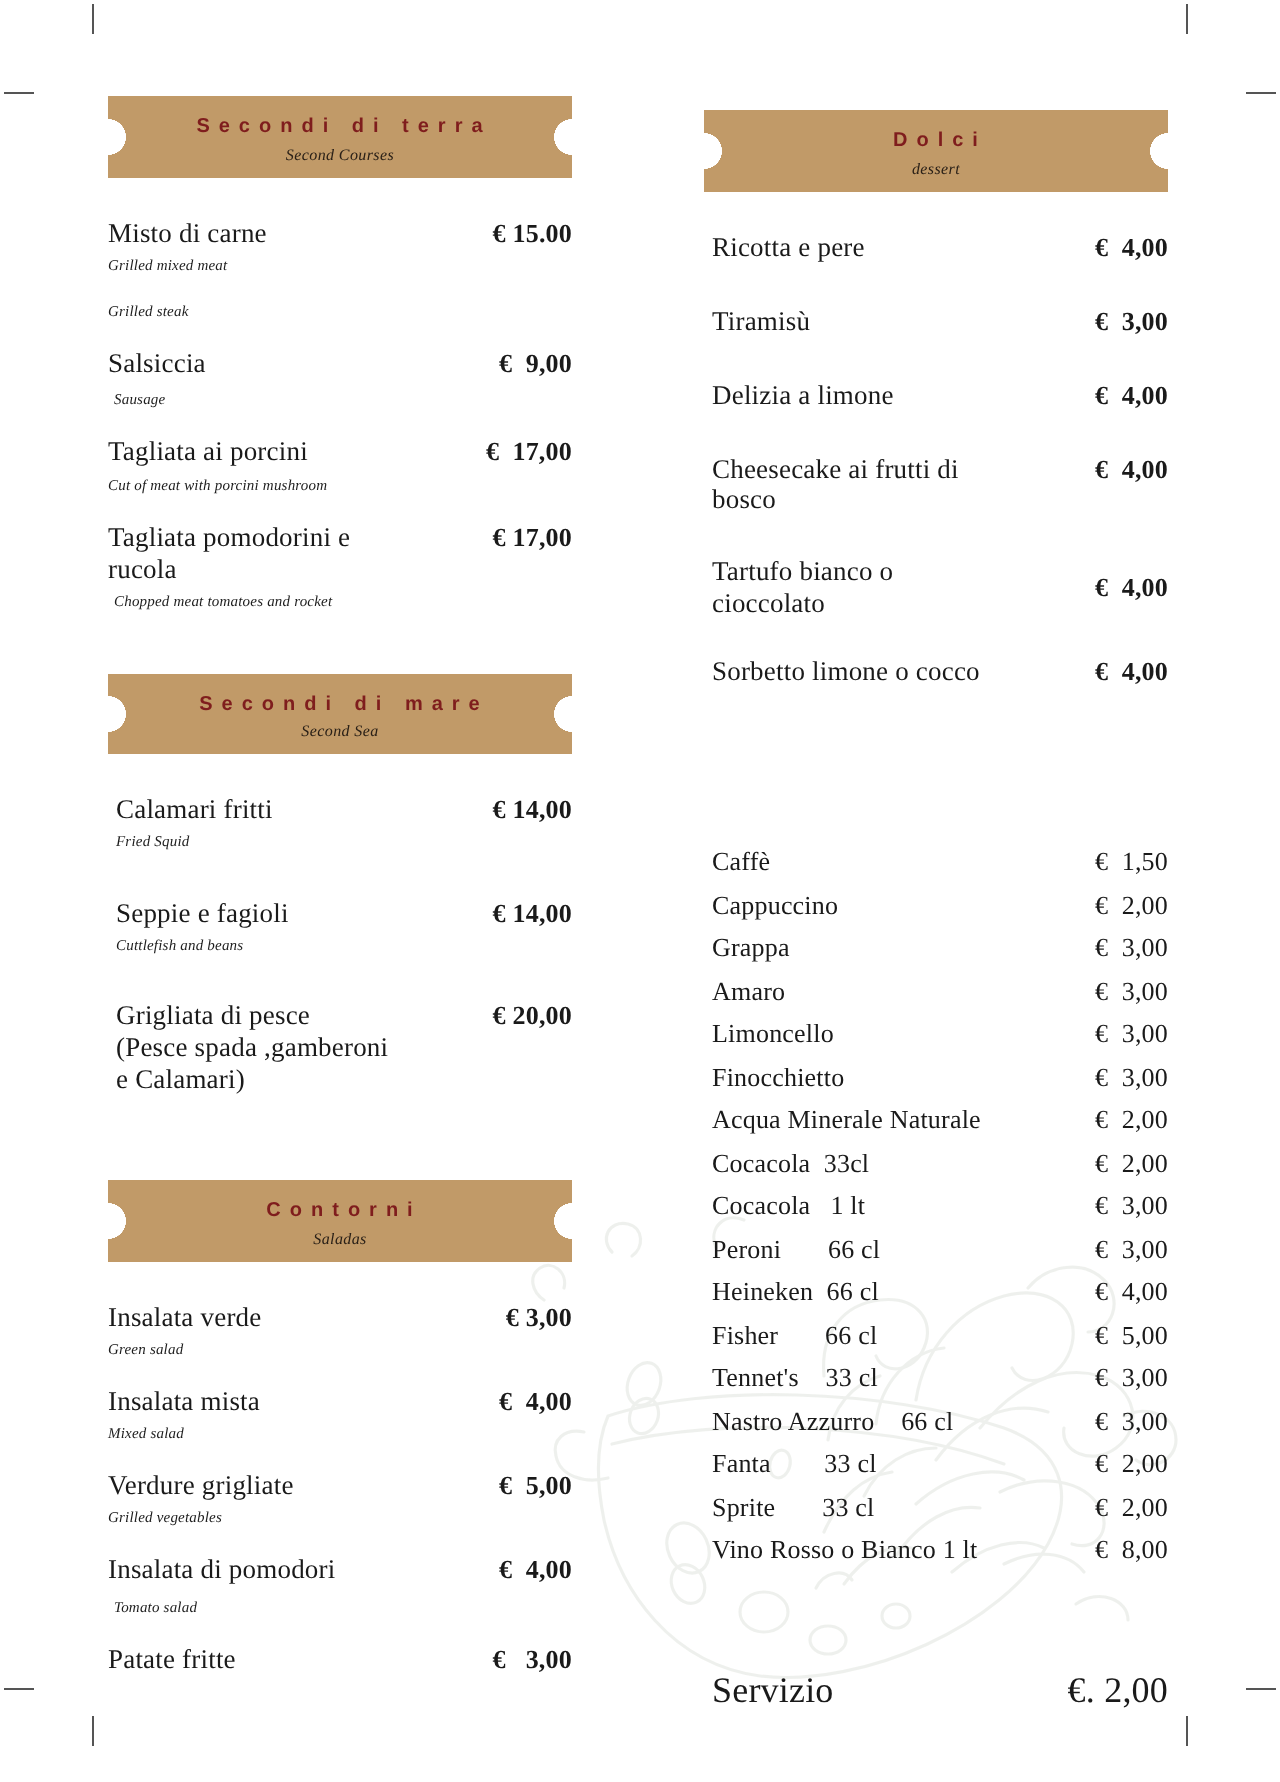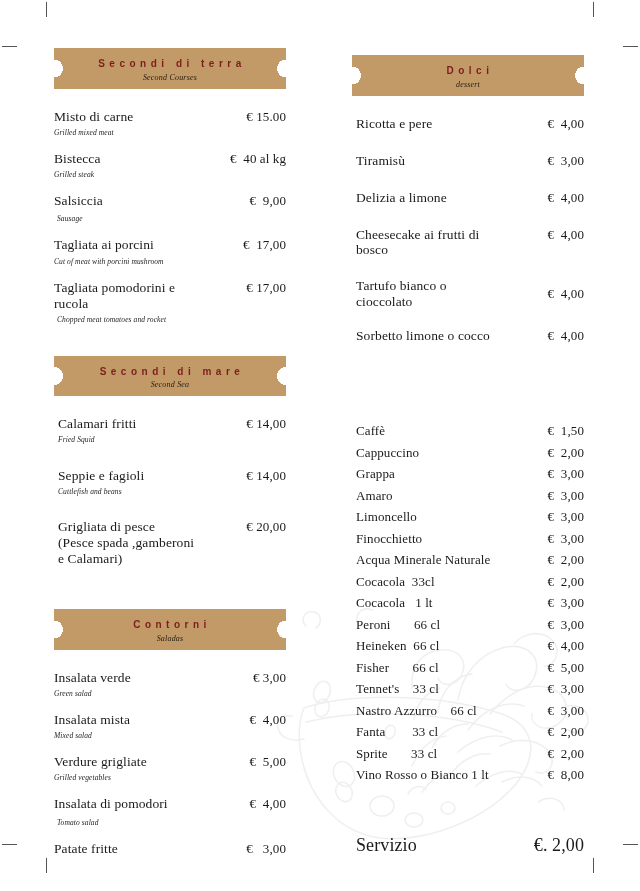--- a/index.html
+++ b/index.html
@@ -101,20 +101,21 @@
     letter-spacing: 0.1px;
     padding-right: 6px;
     white-space: pre-line;
   }
   .item-price {
     font-size: 13px;
     white-space: pre;
     flex: 0 0 auto;
     text-align: right;
     letter-spacing: 0.1px;
+    font-weight: bold;
   }
   .item-desc {
     font-style: italic;
     font-size: 7.5px;
     line-height: 1.35;
     margin-top: 3px;
     color: #1d1d1d;
     white-space: pre-line;
     letter-spacing: 0.1px;
   }
@@ -212,24 +213,20 @@
   </div>
   <div class="items">
     <div class="item">
       <div class="item-row">
         <div class="item-name">Misto di carne</div>
         <div class="item-price">€ 15.00</div>
       </div>
       <div class="item-desc">Grilled mixed meat</div>
     </div>
     <div class="item vcenter">
-      <div class="item-row">
-        <div class="item-name">Bistecca</div>
-        <div class="item-price">€  40 al kg</div>
-      </div>
       <div class="item-desc">Grilled steak</div>
     </div>
     <div class="item">
       <div class="item-row">
         <div class="item-name">Salsiccia</div>
         <div class="item-price">€  9,00</div>
       </div>
       <div class="item-desc" style="margin-top:5px;padding-left:3px">Sausage</div>
     </div>
     <div class="item">

